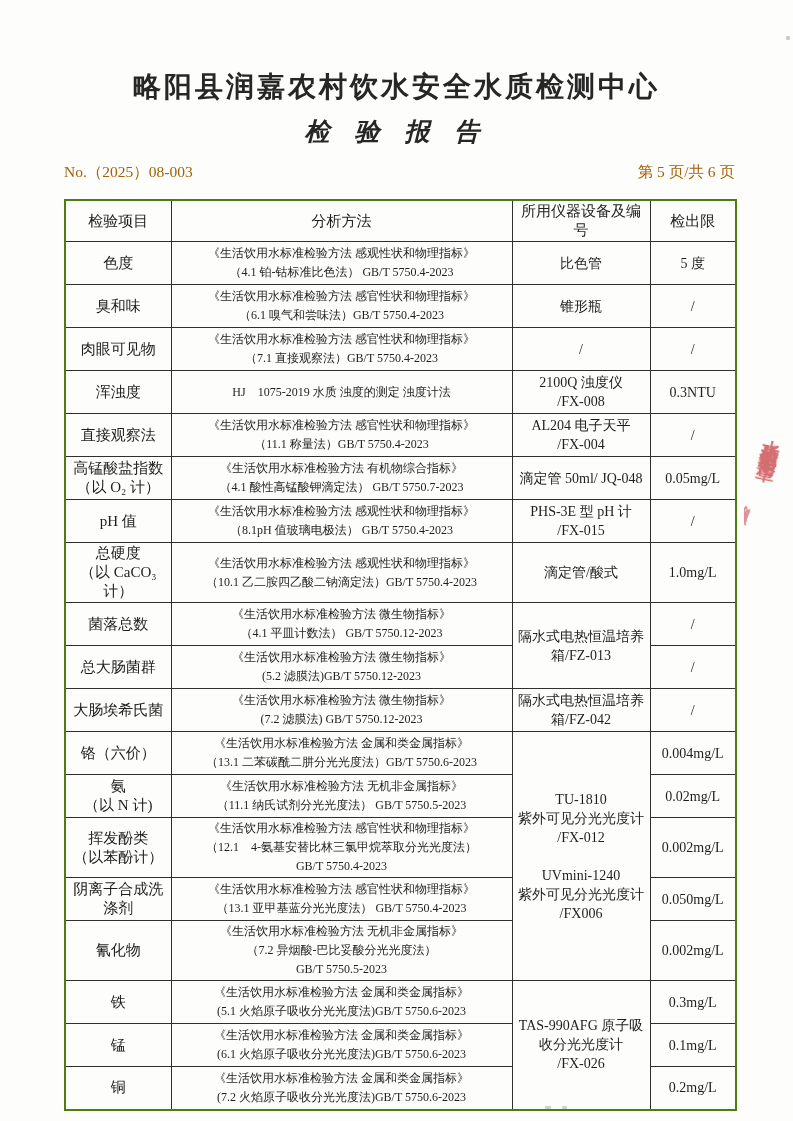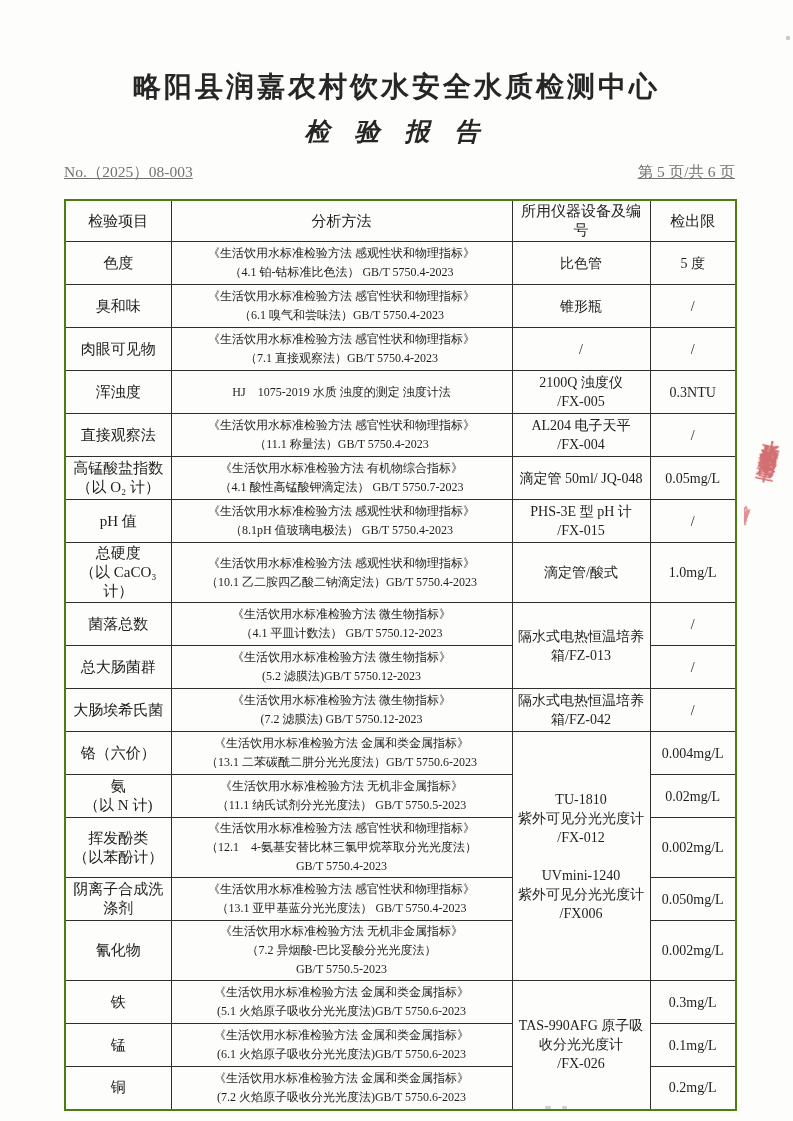--- a/index.html
+++ b/index.html
@@ -29,22 +29,21 @@
     letter-spacing:9px;
     color:#262626;
     font-style:italic;
   }
   .meta-row{
     width:671px;
     margin:14px 0 16px 64px;
     display:flex;
     justify-content:space-between;
     font-size:15.5px;
-    color:#737373;
-    text-decoration:underline;
+    color:#a16207;
   }
   table.items{
     width:671px;
     margin:15px 0 0 64px;
     border-collapse:collapse;
     table-layout:fixed;
     border:2px solid #4d7c0f;
   }
   table.items th, table.items td{
     border:1.5px solid #2f2f2f;
@@ -138,21 +137,21 @@
         <td class="c-item">肉眼可见物</td>
         <td class="c-method">《生活饮用水标准检验方法 感官性状和物理指标》
 （7.1 直接观察法）GB/T 5750.4-2023</td>
         <td class="c-inst">/</td>
         <td class="c-limit">/</td>
       </tr>
       <tr class="r2">
         <td class="c-item">浑浊度</td>
         <td class="c-method">HJ　1075-2019 水质 浊度的测定 浊度计法</td>
         <td class="c-inst">2100Q 浊度仪
-/FX-005</td>
+/FX-008</td>
         <td class="c-limit">0.3NTU</td>
       </tr>
       <tr class="r2">
         <td class="c-item">直接观察法</td>
         <td class="c-method">《生活饮用水标准检验方法 感官性状和物理指标》
 （11.1 称量法）GB/T 5750.4-2023</td>
         <td class="c-inst">AL204 电子天平
 /FX-004</td>
         <td class="c-limit">/</td>
       </tr>

